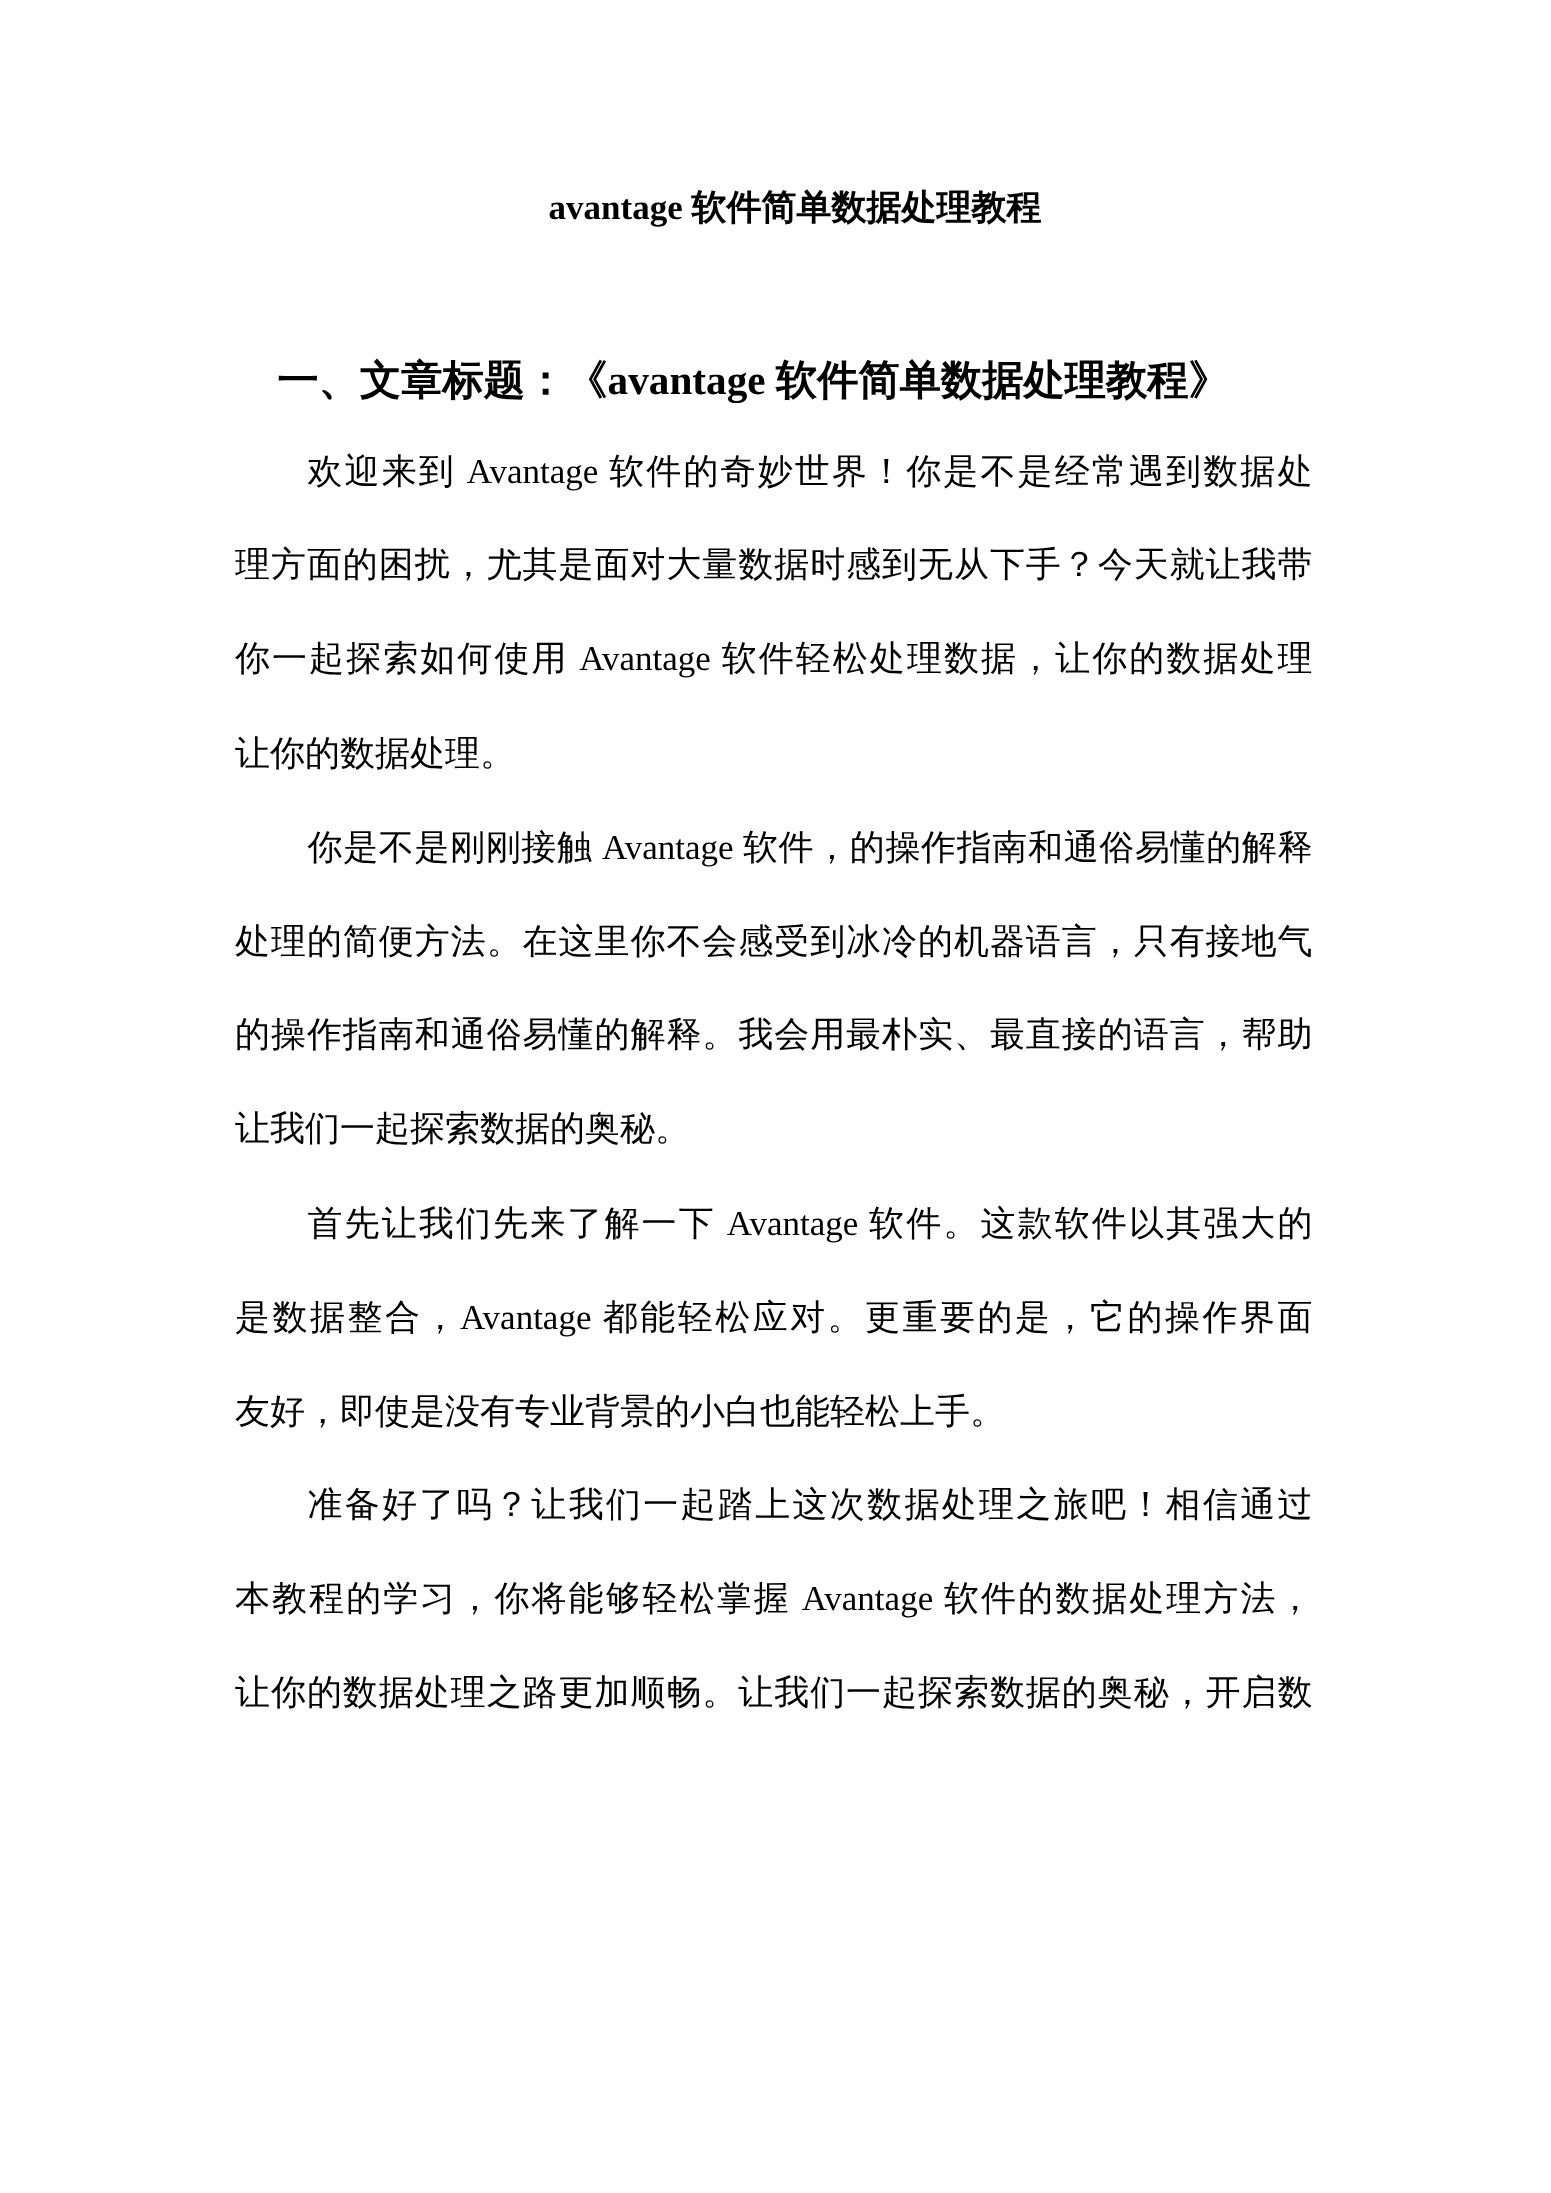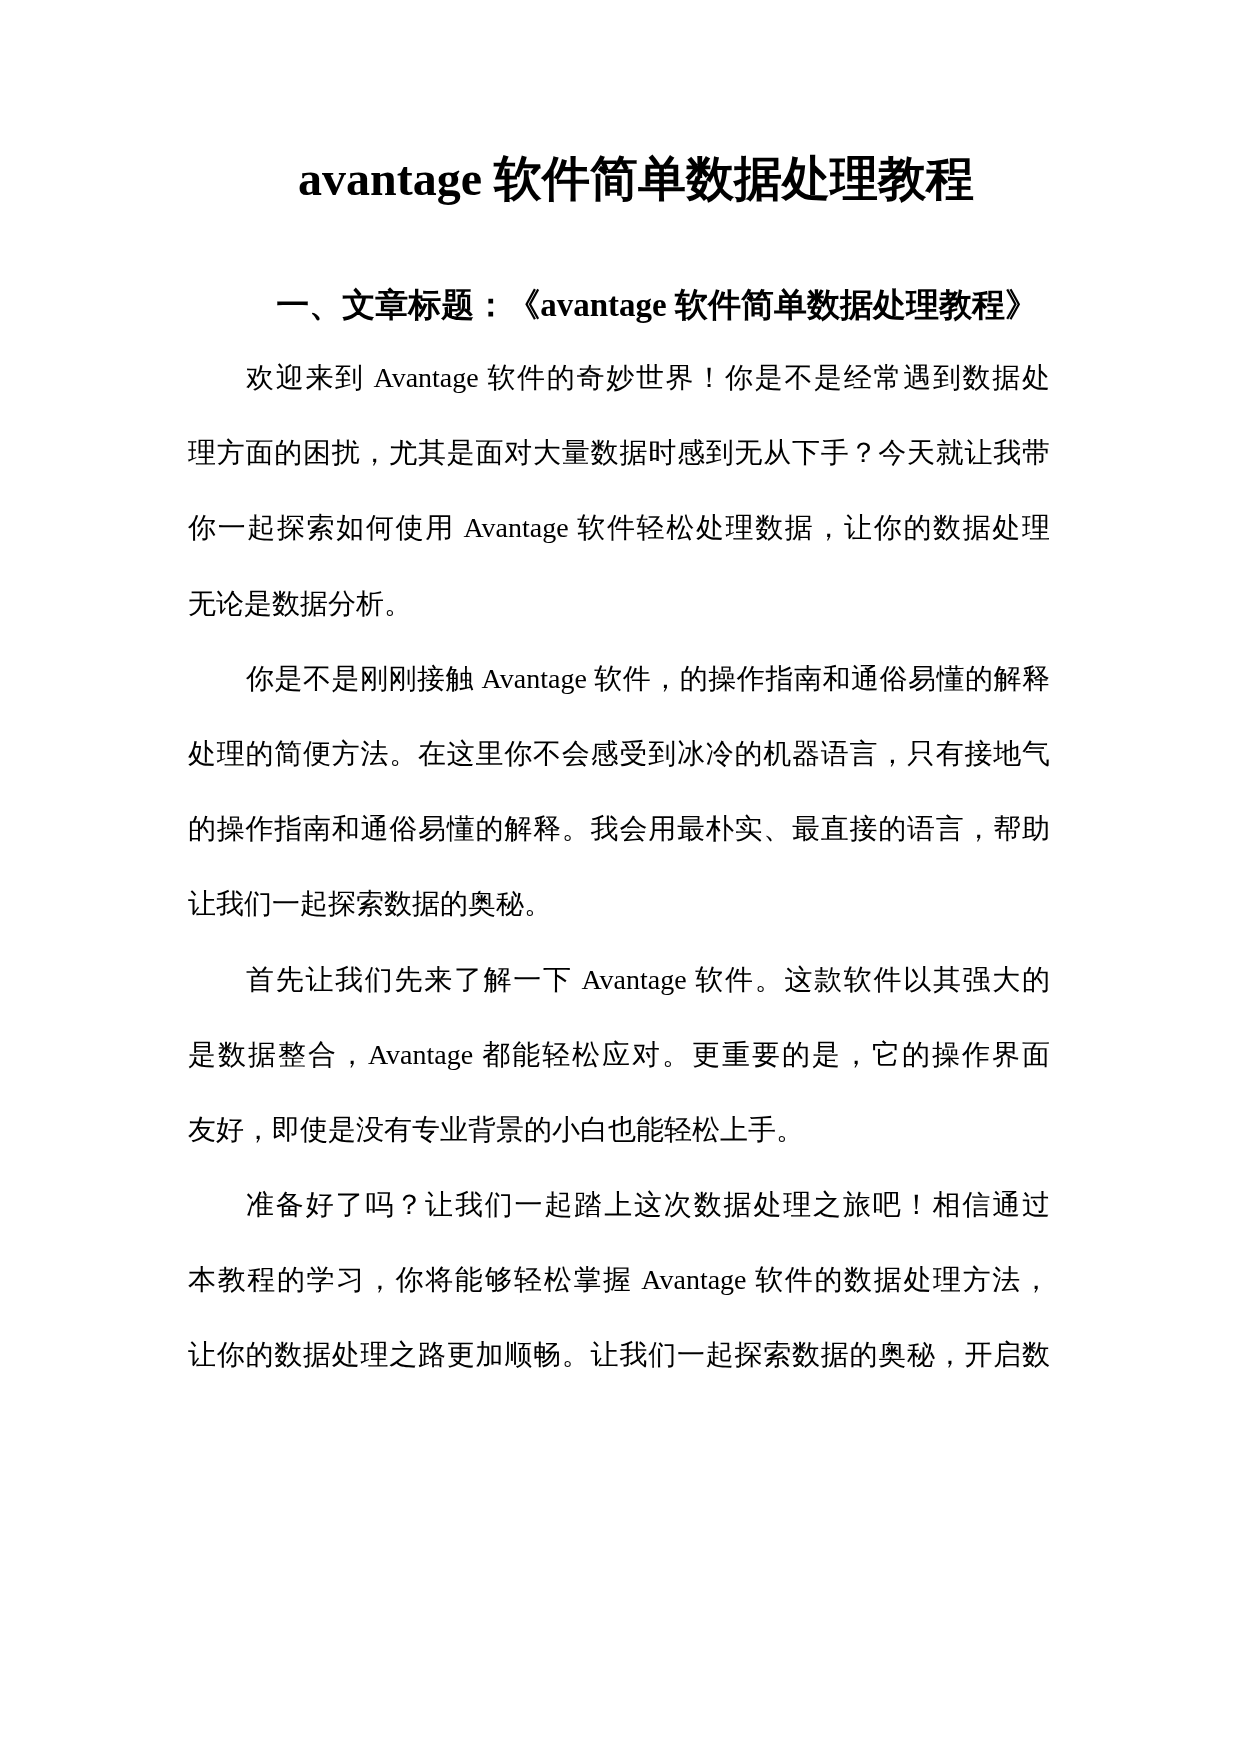--- a/index.html
+++ b/index.html
@@ -17,38 +17,38 @@
     overflow: hidden;
   }
   .doc-title {
     position: absolute;
     top: 150px;
     left: 188px;
     width: 862px;
     padding-left: 34px;
     box-sizing: border-box;
     margin: 0;
-    font-size: 48px;
+    font-size: 28px;
     font-weight: bold;
     line-height: 1.2;
     text-align: center;
     white-space: nowrap;
   }
   .section-heading {
     position: absolute;
     top: 286px;
-    left: 176px;
+    left: 188px;
     width: 862px;
     padding-left: 34px;
     box-sizing: border-box;
     margin: 0;
     font-size: 33px;
     font-weight: bold;
     line-height: 1.2;
-    text-align: right;
+    text-align: left;
     white-space: nowrap;
   }
   .doc-body {
     position: absolute;
     top: 340px;
     left: 188px;
     width: 862px;
   }
   .para {
     margin: 0;
@@ -78,21 +78,21 @@
   <h1 class="doc-title">avantage 软件简单数据处理教程</h1>
 
   <h2 class="section-heading">一、文章标题：《avantage 软件简单数据处理教程》</h2>
 
   <div class="doc-body">
 
     <div class="para">
       <div class="line indent">欢迎来到 Avantage 软件的奇妙世界！你是不是经常遇到数据处</div>
       <div class="line">理方面的困扰，尤其是面对大量数据时感到无从下手？今天就让我带</div>
       <div class="line">你一起探索如何使用 Avantage 软件轻松处理数据，让你的数据处理</div>
-      <div class="line short">无论是数据分析。</div>
+      <div class="line short">让你的数据处理。</div>
     </div>
 
     <div class="para">
       <div class="line indent">你是不是刚刚接触 Avantage 软件，的操作指南和通俗易懂的解释</div>
       <div class="line">处理的简便方法。在这里你不会感受到冰冷的机器语言，只有接地气</div>
       <div class="line">的操作指南和通俗易懂的解释。我会用最朴实、最直接的语言，帮助</div>
       <div class="line short">让我们一起探索数据的奥秘。</div>
     </div>
 
     <div class="para">

